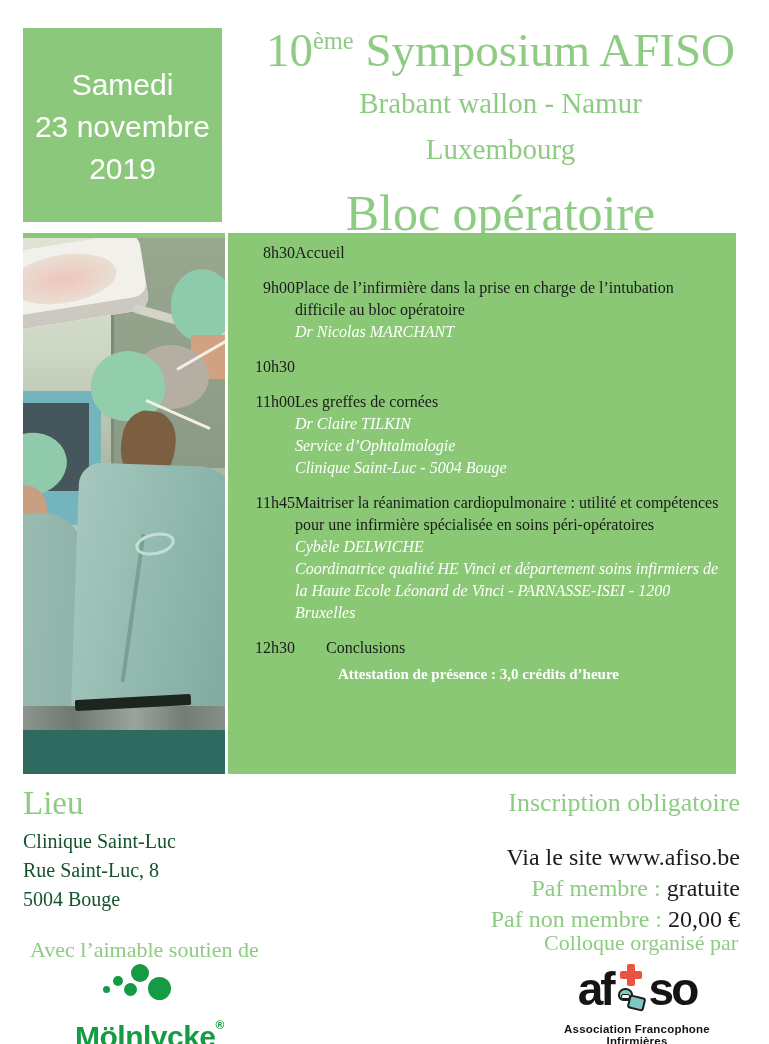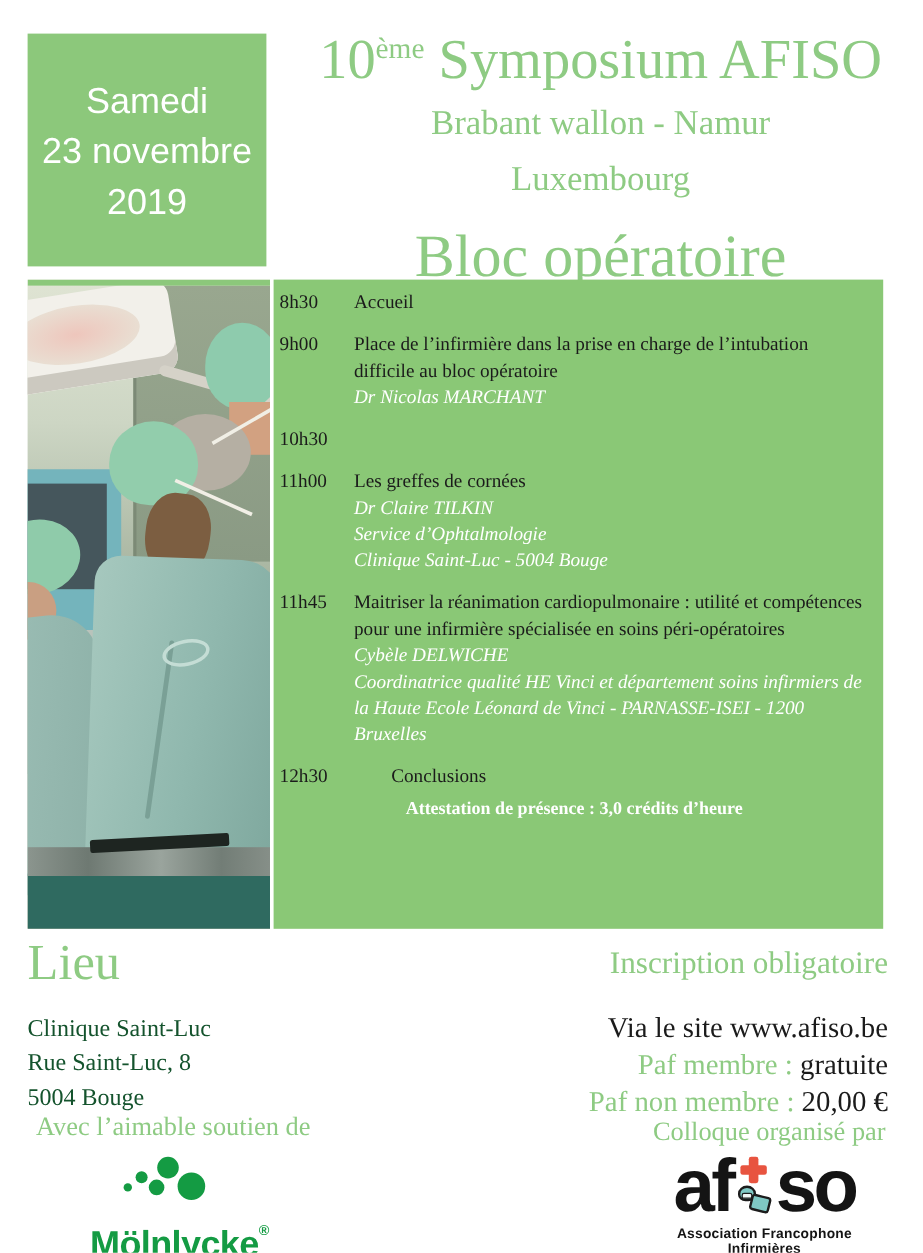--- a/index.html
+++ b/index.html
@@ -46,53 +46,53 @@
   .photo .gown-right{position:absolute;left:150px;top:320px;width:70px;height:180px;background:#8db5ac;}
   .photo .gown-fold{position:absolute;left:108px;top:300px;width:4px;height:150px;background:#7aa096;transform:rotate(8deg);border-radius:2px;}
   .photo .knot{position:absolute;left:112px;top:300px;width:34px;height:16px;border:3px solid #c4ddd5;border-radius:50%;background:transparent;transform:rotate(-12deg);}
   .photo .instruments{position:absolute;left:0;bottom:44px;width:100%;height:24px;background:linear-gradient(90deg,#8b958e 0%,#6e7972 25%,#9aa49d 55%,#727d76 80%,#868f88 100%);}
   .photo .clamp{position:absolute;left:52px;bottom:66px;width:116px;height:11px;background:#1e2521;transform:rotate(-3deg);border-radius:2px;}
   .photo .table{position:absolute;left:0;bottom:0;width:100%;height:46px;background:#2f6a60;}
 
   .program{width:508px;height:541px;background:#8ac876;box-sizing:border-box;
     padding:9px 12px 4px 5px;color:#1b1b1b;font-size:16px;line-height:22px;}
   .entry{display:flex;margin-bottom:13px;}
-  .entry .time{width:62px;flex:none;}
+  .entry .time{width:62px;flex:none;text-align:right;}
   .entry .desc{flex:1;}
   .speaker,.affil{color:#ffffff;font-style:italic;}
   .attestation{text-align:center;color:#ffffff;font-weight:bold;font-size:15px;margin-top:1px;}
 
   
   .info{position:absolute;top:783px;left:23px;right:29px;display:flex;justify-content:space-between;}
-  .lieu-heading{color:#8ecb83;font-size:42px;line-height:40px;margin:0 0 20px;font-weight:normal;}
+  .lieu-heading{color:#8ecb83;font-size:33px;line-height:40px;margin:0 0 4px;font-weight:normal;}
   .addr{font-size:20px;line-height:29px;color:#14532d;}
   .registration{text-align:right;}
   .insc-heading{color:#8ecb83;font-size:26px;line-height:40px;margin:0 0 19px;font-weight:normal;}
   .reg-line{font-size:24px;line-height:31px;color:#1b1b1b;}
   .green-label{color:#8ecb83;}
 
   
   .footer{position:absolute;top:922px;left:23px;right:29px;height:122px;}
-  .support-caption{position:absolute;left:7px;top:4px;color:#8ecb83;font-size:22px;}
+  .support-caption{position:absolute;left:7px;top:15px;color:#8ecb83;font-size:22px;}
   .organizer-caption{position:absolute;right:2px;top:8px;color:#8ecb83;font-size:22px;}
 
   .molnlycke-logo{position:absolute;left:52px;top:40px;width:170px;font-family:"Liberation Sans",sans-serif;}
   .m-dots{position:relative;width:80px;height:42px;margin-left:26px;}
   .m-dots span{position:absolute;border-radius:50%;background:#149b43;}
   .m-d1{left:2px;top:24px;width:7px;height:7px;}
   .m-d2{left:12px;top:14px;width:10px;height:10px;}
   .m-d3{left:23px;top:21px;width:13px;height:13px;}
   .m-d4{left:30px;top:2px;width:18px;height:18px;}
   .m-d5{left:47px;top:15px;width:23px;height:23px;}
   .m-word{color:#149b43;font-weight:bold;font-size:30px;letter-spacing:-0.5px;margin-top:14px;}
   .m-word sup{font-size:12px;vertical-align:18px;}
 
   .afiso-logo{position:absolute;right:3px;top:42px;width:200px;text-align:center;font-family:"Liberation Sans",sans-serif;}
   .afiso-word{display:flex;align-items:flex-start;justify-content:center;height:56px;}
-  .afiso-letters{font-size:62px;line-height:50px;font-weight:800;letter-spacing:-3px;color:#141414;font-family:"Liberation Sans",sans-serif;}
+  .afiso-letters{font-size:46px;line-height:50px;font-weight:800;letter-spacing:-3px;color:#141414;font-family:"Liberation Sans",sans-serif;}
   .afiso-mid{display:flex;flex-direction:column;align-items:center;width:34px;margin:0 1px;}
   .afiso-cross{position:relative;width:22px;height:22px;margin-top:0;}
   .afiso-cross::before{content:"";position:absolute;left:7px;top:0;width:8px;height:22px;background:#e85440;border-radius:2px;}
   .afiso-cross::after{content:"";position:absolute;left:0;top:7px;width:22px;height:8px;background:#e85440;border-radius:2px;}
   .nurse{position:relative;width:32px;height:26px;margin-top:2px;}
   .nurse-head{position:absolute;left:3px;top:0;width:15px;height:13px;background:#7fc8c4;border:2px solid #1c1c1c;border-radius:50% 50% 42% 42%;box-sizing:border-box;}
   .nurse-mask{position:absolute;left:6px;top:6px;width:9px;height:5px;background:#eef6f4;border:1px solid #1c1c1c;border-radius:2px;box-sizing:border-box;}
   .nurse-body{position:absolute;left:13px;top:8px;width:17px;height:14px;background:#7fc8c4;border:2px solid #1c1c1c;border-radius:3px;box-sizing:border-box;transform:rotate(14deg);}
   .afiso-line1{font-size:11.5px;font-weight:bold;color:#141414;margin-top:3px;letter-spacing:0.2px;}
 </style>

